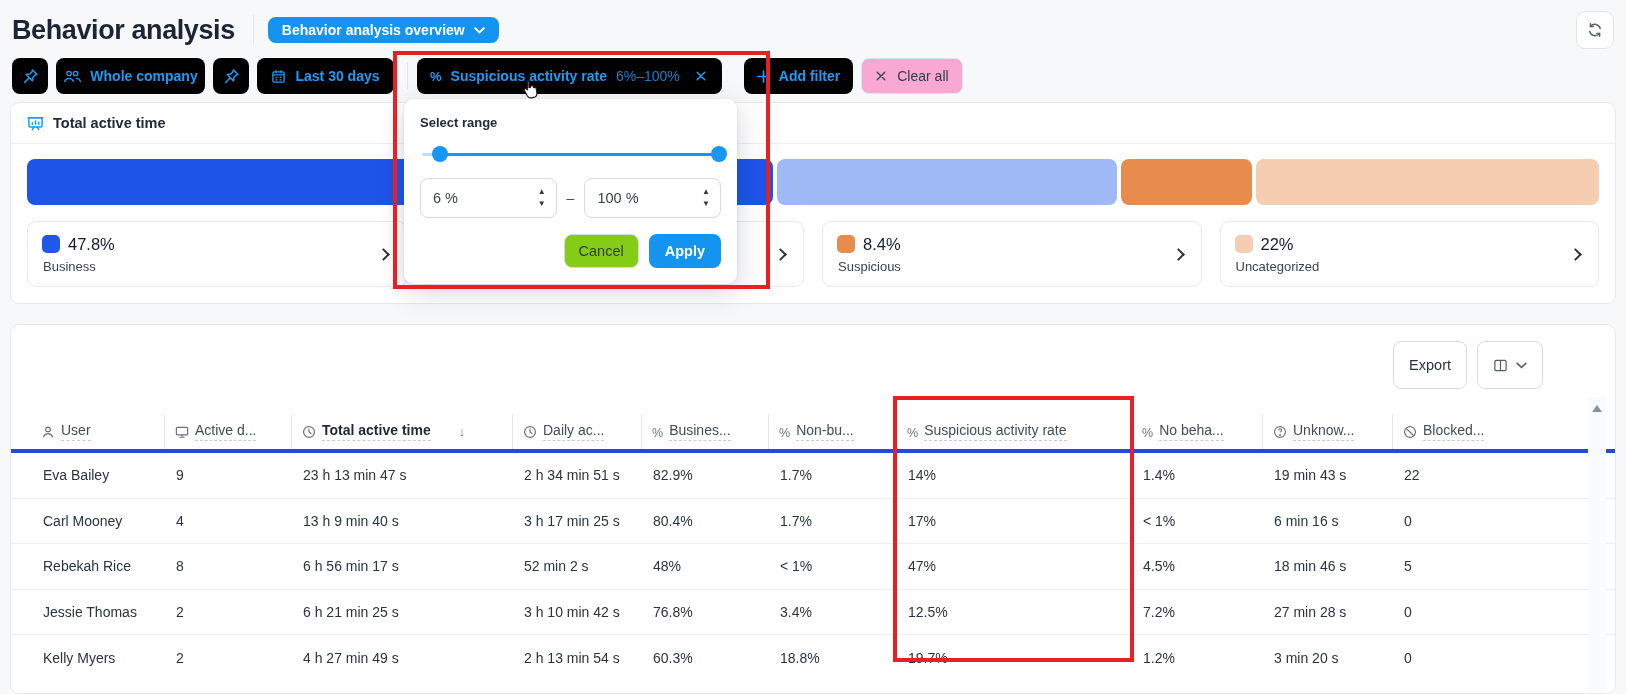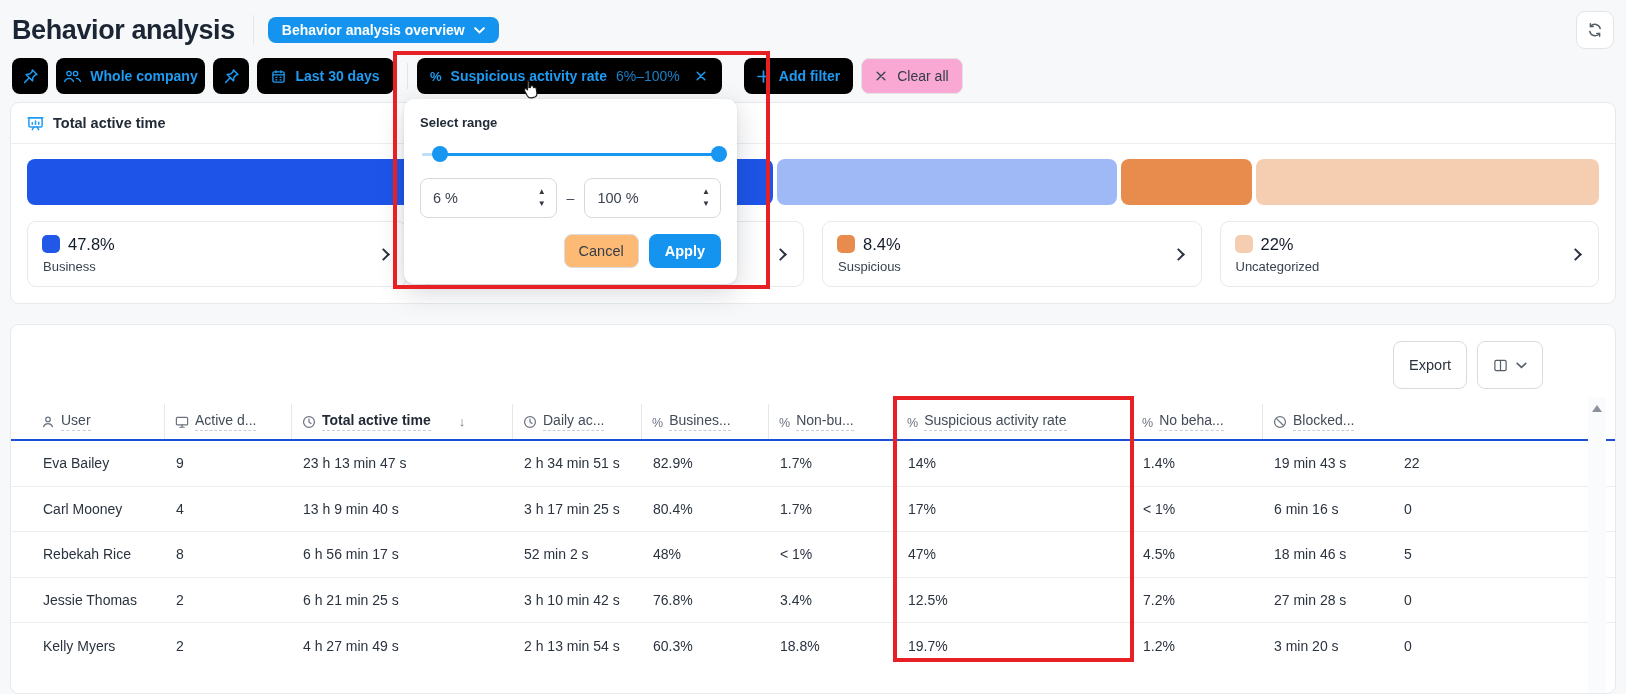--- a/index.html
+++ b/index.html
@@ -86,21 +86,21 @@
   .num-input {
     flex:1; height:40px; border:1px solid #d6dade; border-radius:8px;
     display:flex; align-items:center; justify-content:space-between; padding:0 10px 0 12px;
     font-size:14.5px; color:#39424e; cursor:text; background:#fff;
   }
   .spinners { display:flex; flex-direction:column; gap:4px; }
   .spinners span { font-size:8px; line-height:1; color:#2e3640; cursor:pointer; }
   .range-sep { color:#4a525d; font-size:14px; }
   .rp-buttons { display:flex; justify-content:flex-end; gap:10px; }
   .btn-cancel {
-    background:#fdba74; border:1px solid #d9dce0; color:#333c48; border-radius:8px;
+    background:#84cc16; border:1px solid #d9dce0; color:#333c48; border-radius:8px;
     height:34px; padding:0 14px; font-size:14.5px; cursor:pointer; font-family:inherit;
   }
   .btn-apply {
     background:#1494ee; border:none; color:#fff; border-radius:8px;
     height:34px; padding:0 16px; font-size:14.5px; font-weight:bold; cursor:pointer; font-family:inherit;
   }
 
   
   .table-card {
     position:relative; margin:20px 10px 0 10px; background:#fff;
@@ -109,21 +109,21 @@
   .table-toolbar { display:flex; justify-content:flex-end; gap:10px; padding:16px 72px 0 16px; }
   .btn-export, .btn-columns {
     background:#fff; border:1px solid #d8dbdf; border-radius:8px; height:48px;
     font-size:14.5px; color:#2a333f; padding:0 15px; cursor:pointer; font-family:inherit;
     display:inline-flex; align-items:center; gap:8px;
   }
   .thead-row, .tbody-row {
     display:grid; grid-template-columns:133px 127px 221px 129px 127px 128px 235px 131px 130px 110px;
     padding-left:20px;
   }
-  .thead-row { margin-top:15px; border-bottom:2px solid #1d4ed8; }
+  .thead-row { margin-top:25px; border-bottom:4px solid #1d4ed8; }
   .th {
     display:flex; align-items:center; gap:6px; height:35px; padding-left:10px;
     font-size:14px; color:#424c59; cursor:pointer; overflow:hidden; white-space:nowrap;
   }
   .th + .th { border-left:1px solid #e5e7ea; }
   .th .th-label { border-bottom:1px dashed #c7cdd3; padding-bottom:2px; }
   .th.th-bold { font-weight:bold; color:#1f2835; }
   .sort-arrow { color:#6c757f; font-size:13px; margin-left:22px; }
   .pct-glyph { font-size:12.5px; color:#6b7280; }
   .tbody-row { height:45.5px; align-items:center; border-bottom:1px solid #eceef0; cursor:pointer; }
@@ -366,20 +366,30 @@
         <span><span class="pct-glyph">%</span></span>
         <span class="th-label">Non-bu...</span>
       </div>
       <div class="th">
         <span><span class="pct-glyph">%</span></span>
         <span class="th-label">Suspicious activity rate</span>
       </div>
       <div class="th">
         <span><span class="pct-glyph">%</span></span>
         <span class="th-label">No beha...</span>
+      </div>
+      <div class="th">
+        <span>
+          <svg width="14" height="14" viewBox="0 0 16 16" fill="none" stroke="#6b7280" stroke-width="1.3">
+            <circle cx="8" cy="8" r="6.2"></circle>
+            <path d="M6.3 6.1c.2-1 1-1.6 1.8-1.6 1 0 1.8.7 1.8 1.6 0 1.2-1.7 1.3-1.7 2.6"></path>
+            <circle cx="8.1" cy="11.3" r="0.5" fill="#6b7280"></circle>
+          </svg>
+        </span>
+        <span class="th-label">Unknow...</span>
       </div>
       <div class="th">
         <span>
           <svg width="14" height="14" viewBox="0 0 16 16" fill="none" stroke="#6b7280" stroke-width="1.4">
             <circle cx="8" cy="8" r="6.2"></circle>
             <path d="M3.7 3.9l8.6 8.4"></path>
           </svg>
         </span>
         <span class="th-label">Blocked...</span>
       </div>

